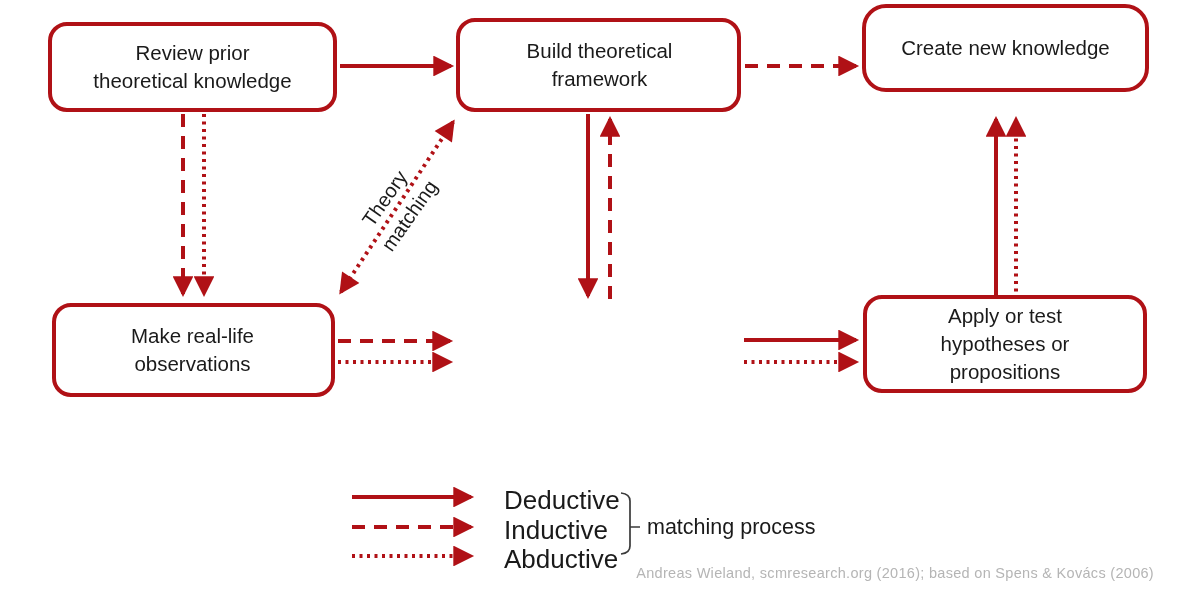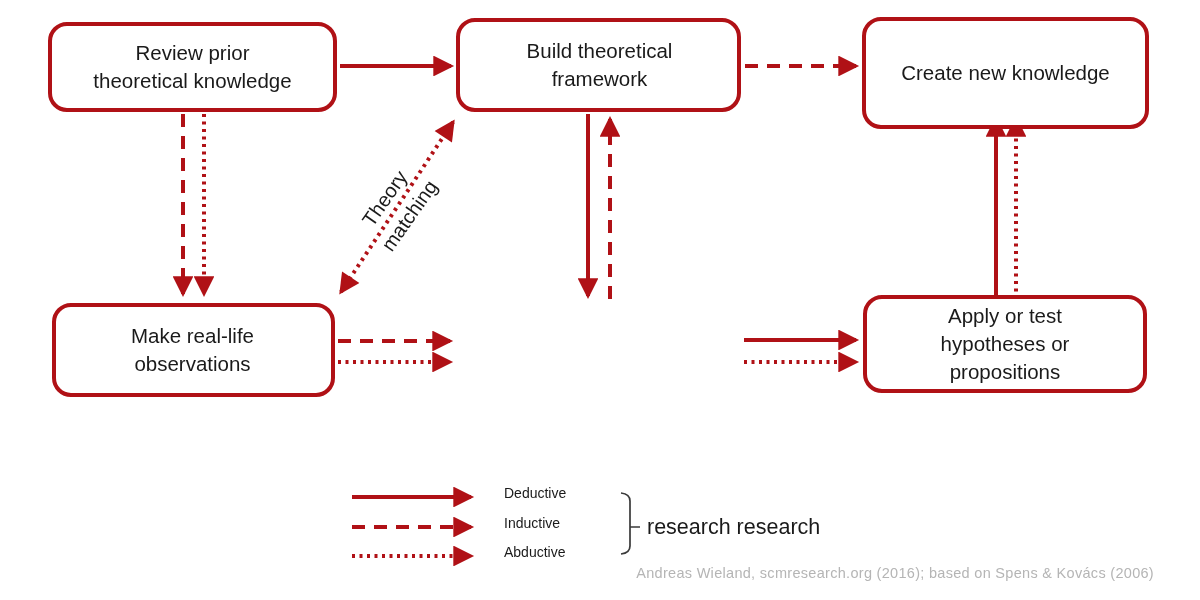--- a/index.html
+++ b/index.html
@@ -22,21 +22,21 @@
     text-align: center; font-size: 20.5px; line-height: 1.38;
     white-space: pre-line; color: var(--text); padding: 4px 10px;
   }
   .edge-label {
     position: absolute; left: 397px; top: 207px;
     transform: translate(-50%,-50%) rotate(-55deg);
     font-size: 20px; line-height: 1.5; text-align: center;
     white-space: pre-line; color: var(--text);
   }
   .legend-label {
-    position: absolute; left: 504px; font-size: 14px; color: var(--text);
+    position: absolute; left: 504px; font-size: 26px; color: var(--text);
   }
   .legend-group-label {
     position: absolute; left: 647px; top: 515px; font-size: 21.5px; color: var(--text);
   }
   .attribution {
     position: absolute; right: 46px; top: 565px; font-size: 14.5px;
     color: var(--muted); letter-spacing: .3px; text-align: right;
   }
 </style>
 </head>
@@ -75,29 +75,29 @@
     <line class="dashed" x1="352" y1="527" x2="471" y2="527" marker-end="url(#ah)"></line>
     <line class="dotted" x1="352" y1="556" x2="471" y2="556" marker-end="url(#ah)"></line>
 
     <path class="bracket" d="M621,493 Q630,494 630,501 L630,546 Q630,553 621,554 M630,527 L640,527"></path>
   </svg>
 
   <div class="node" style="left:48px;  top:22px;  width:289px; height:90px;text-align:center;">Review prior
 theoretical knowledge</div>
   <div class="node" style="left:456px; top:18px;  width:285px; height:94px;padding-left:12px;">Build theoretical
 framework</div>
-  <div class="node" style="left:862px; top:17px;  width:287px; height:112px;">Create new knowledge</div>
+  <div class="node" style="left:862px; top:4px;  width:287px; height:88px;border-radius:24px;">Create new knowledge</div>
   <div class="node" style="left:52px;  top:303px; width:283px; height:94px;padding-left:8px;">Make real-life
 observations</div>
   <div class="node" style="left:863px; top:295px; width:284px; height:98px;">Apply or test
 hypotheses or
 propositions</div>
 
   <div class="edge-label">Theory
 matching</div>
 
   <div class="legend-label" style="top:485px;">Deductive</div>
   <div class="legend-label" style="top:515px;">Inductive</div>
   <div class="legend-label" style="top:544px;">Abductive</div>
-  <div class="legend-group-label">research research</div>
+  <div class="legend-group-label">matching process</div>
 
   <div class="attribution">Andreas Wieland, scmresearch.org (2016); based on Spens &amp; Kovács (2006)</div>
 </div>
 
 </body></html>

